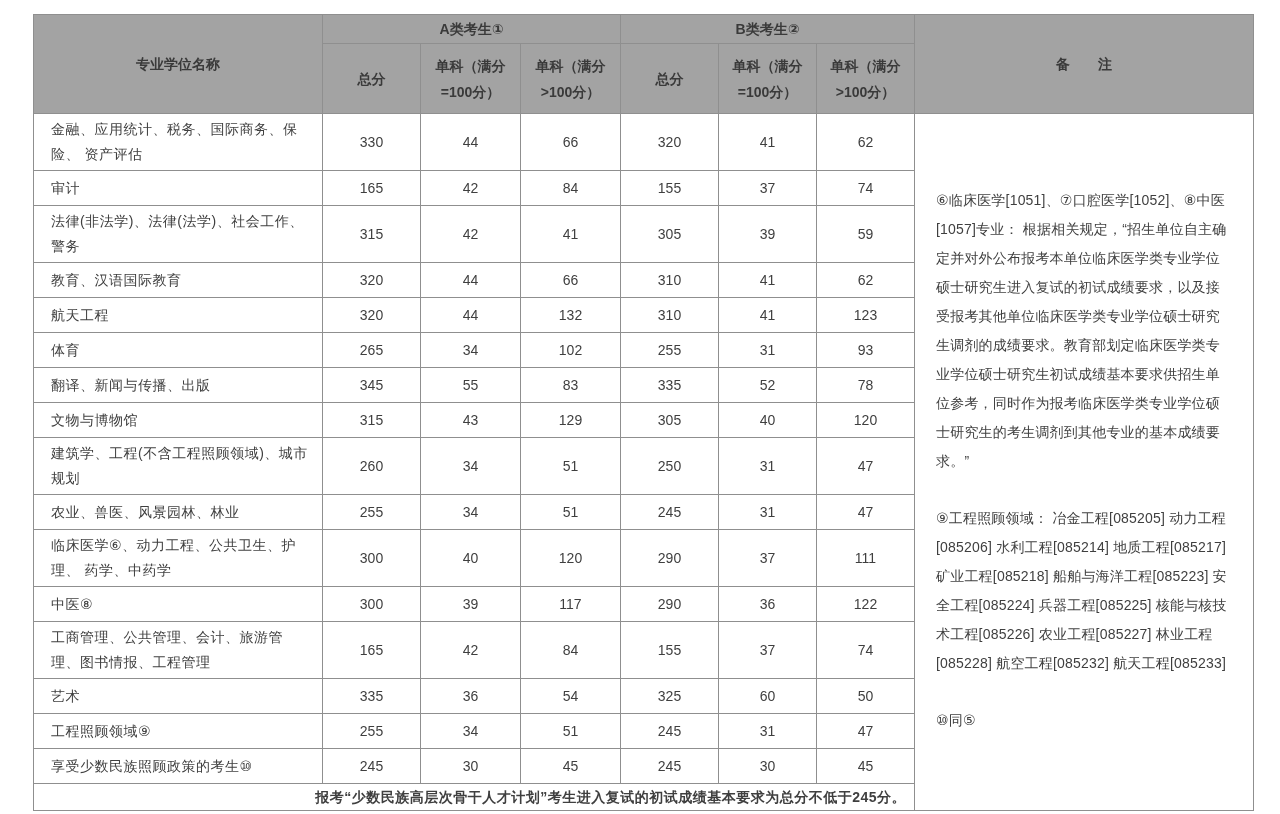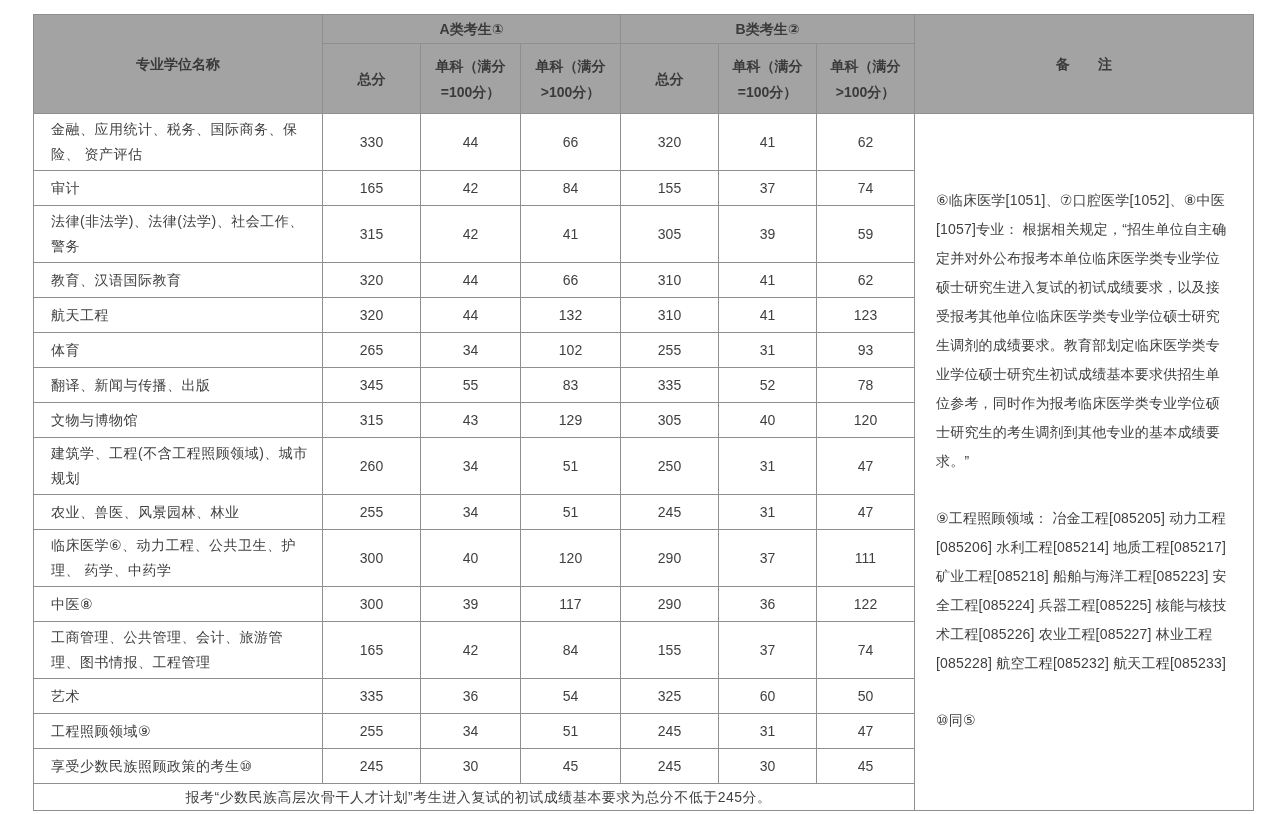--- a/index.html
+++ b/index.html
@@ -63,23 +63,24 @@
     vertical-align: middle;
     padding: 20px 19px 20px 21px;
     line-height: 29px;
     letter-spacing: 0.2px;
   }
   .remark-para { margin: 0 0 28px 0; }
   .remark-para:last-child { margin-bottom: 4px; }
   td.footer-cell {
     height: 26px;
     line-height: 20px;
-    text-align: center;
+    text-align: right;
     padding-left: 17px;
     letter-spacing: 0.5px;
+    font-weight: bold;
   }
 </style>
 </head>
 <body>
 
 <div class="page">
   <table class="score-table">
     <colgroup>
       <col class="c-name">
       <col class="c-score">

